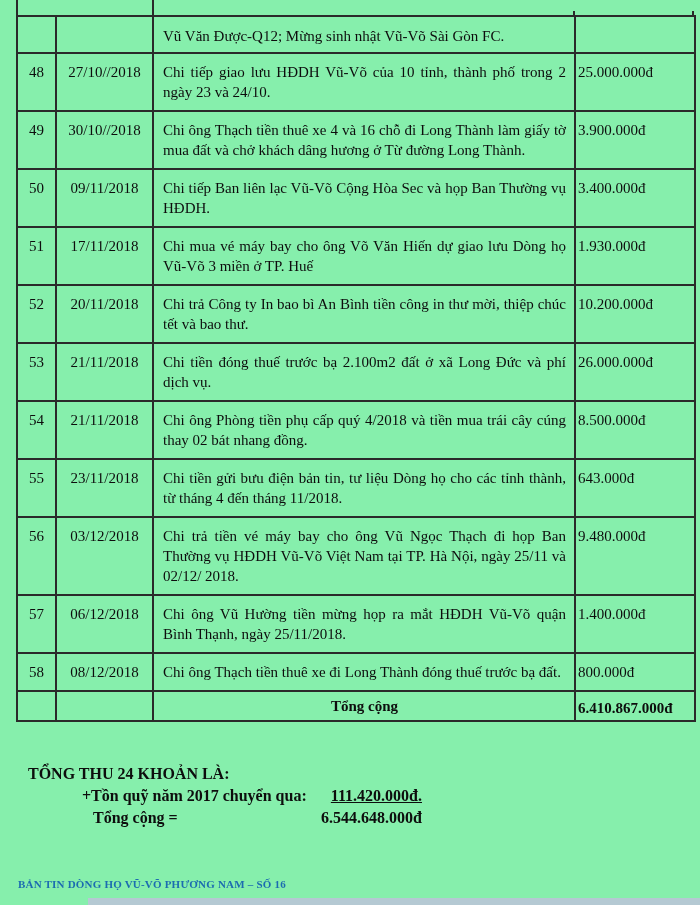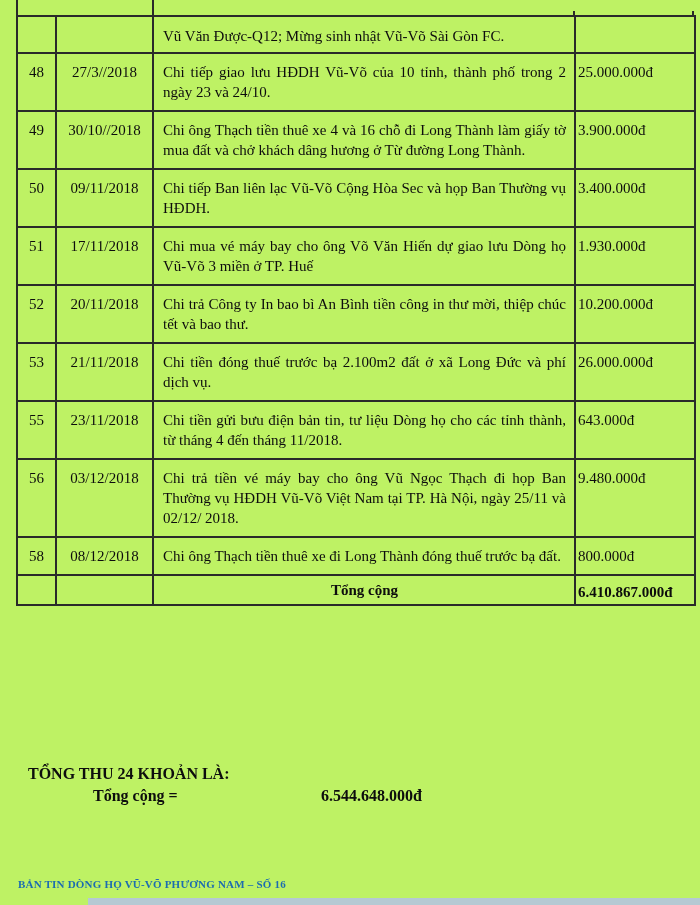--- a/index.html
+++ b/index.html
@@ -1,19 +1,19 @@
 <!DOCTYPE html>
 <html><head>
 <meta charset="utf-8">
 <style>
   html,body{margin:0;padding:0;background:#ffffff;}
   .page{
     position:relative;
     width:700px;height:905px;
-    background:#bef264;
+    background:#86efac;
     font-family:"Liberation Serif","DejaVu Serif",serif;
     color:#0d0d0d;
     overflow:hidden;
   }
   
   .doc-table{
     position:absolute;left:16px;top:15px;width:678px;
     border-collapse:collapse;table-layout:fixed;
   }
   .doc-table td{
@@ -74,21 +74,21 @@
     </colgroup>
     <tbody>
       <tr class="cont-row">
         <td class="c-no"></td>
         <td class="c-date"></td>
         <td class="c-desc">Vũ Văn Được-Q12; Mừng sinh nhật Vũ-Võ Sài Gòn FC.</td>
         <td class="c-amt"></td>
       </tr>
       <tr>
       <td class="c-no"><span>48</span></td>
-      <td class="c-date"><span>27/3//2018</span></td>
+      <td class="c-date"><span>27/10//2018</span></td>
       <td class="c-desc"><span>Chi tiếp giao lưu HĐDH Vũ-Võ của 10 tỉnh, thành phố trong 2 ngày 23 và 24/10.</span></td>
       <td class="c-amt"><span>25.000.000đ</span></td>
     </tr>
         <tr>
       <td class="c-no"><span>49</span></td>
       <td class="c-date"><span>30/10//2018</span></td>
       <td class="c-desc"><span>Chi ông Thạch tiền thuê xe 4 và 16 chỗ đi Long Thành làm giấy tờ mua đất và chở khách dâng hương ở Từ đường Long Thành.</span></td>
       <td class="c-amt"><span>3.900.000đ</span></td>
     </tr>
         <tr>
@@ -109,50 +109,66 @@
       <td class="c-desc"><span>Chi trả Công ty In bao bì An Bình tiền công in thư mời, thiệp chúc tết và bao thư.</span></td>
       <td class="c-amt"><span>10.200.000đ</span></td>
     </tr>
         <tr>
       <td class="c-no"><span>53</span></td>
       <td class="c-date"><span>21/11/2018</span></td>
       <td class="c-desc"><span>Chi tiền đóng thuế trước bạ 2.100m2 đất ở xã Long Đức và phí dịch vụ.</span></td>
       <td class="c-amt"><span>26.000.000đ</span></td>
     </tr>
         <tr>
+      <td class="c-no"><span>54</span></td>
+      <td class="c-date"><span>21/11/2018</span></td>
+      <td class="c-desc"><span>Chi ông Phòng tiền phụ cấp quý 4/2018 và tiền mua trái cây cúng thay 02 bát nhang đồng.</span></td>
+      <td class="c-amt"><span>8.500.000đ</span></td>
+    </tr>
+        <tr>
       <td class="c-no"><span>55</span></td>
       <td class="c-date"><span>23/11/2018</span></td>
       <td class="c-desc"><span>Chi tiền gửi bưu điện bản tin, tư liệu Dòng họ cho các tỉnh thành, từ tháng 4 đến tháng 11/2018.</span></td>
       <td class="c-amt"><span>643.000đ</span></td>
     </tr>
         <tr>
       <td class="c-no"><span>56</span></td>
       <td class="c-date"><span>03/12/2018</span></td>
       <td class="c-desc"><span>Chi trả tiền vé máy bay cho ông Vũ Ngọc Thạch đi họp Ban Thường vụ HĐDH Vũ-Võ Việt Nam tại TP. Hà Nội, ngày 25/11 và 02/12/ 2018.</span></td>
       <td class="c-amt"><span>9.480.000đ</span></td>
+    </tr>
+        <tr>
+      <td class="c-no"><span>57</span></td>
+      <td class="c-date"><span>06/12/2018</span></td>
+      <td class="c-desc"><span>Chi ông Vũ Hường tiền mừng họp ra mắt HĐDH Vũ-Võ quận Bình Thạnh, ngày 25/11/2018.</span></td>
+      <td class="c-amt"><span>1.400.000đ</span></td>
     </tr>
         <tr>
       <td class="c-no"><span>58</span></td>
       <td class="c-date"><span>08/12/2018</span></td>
       <td class="c-desc"><span>Chi ông Thạch tiền thuê xe đi Long Thành đóng thuế trước bạ đất.</span></td>
       <td class="c-amt"><span>800.000đ</span></td>
     </tr>
         <tr class="total-row">
         <td class="c-no"></td>
         <td class="c-date"></td>
         <td class="c-desc">Tổng cộng</td>
         <td class="c-amt">6.410.867.000đ</td>
       </tr>
     </tbody>
   </table>
 
   <div class="summary">
     <div class="summary-row">
       <span>TỔNG THU 24 KHOẢN LÀ:</span>
     </div>
+    <div class="summary-row ind-1">
+      <span>+Tồn quỹ năm 2017 chuyển qua:</span>
+      <span class="summary-value u">111.420.000đ.</span>
+    </div>
     <div class="summary-row ind-2">
       <span>Tổng cộng =</span>
       <span class="summary-value">6.544.648.000đ</span>
     </div>
   </div>
 
   <div class="bulletin-title" style="color: rgb(28, 108, 176);">BẢN TIN DÒNG HỌ VŨ-VÕ PHƯƠNG NAM – SỐ 16</div>
 
   <div class="bottom-bar" style="background: rgb(181, 201, 211);"></div>
 

